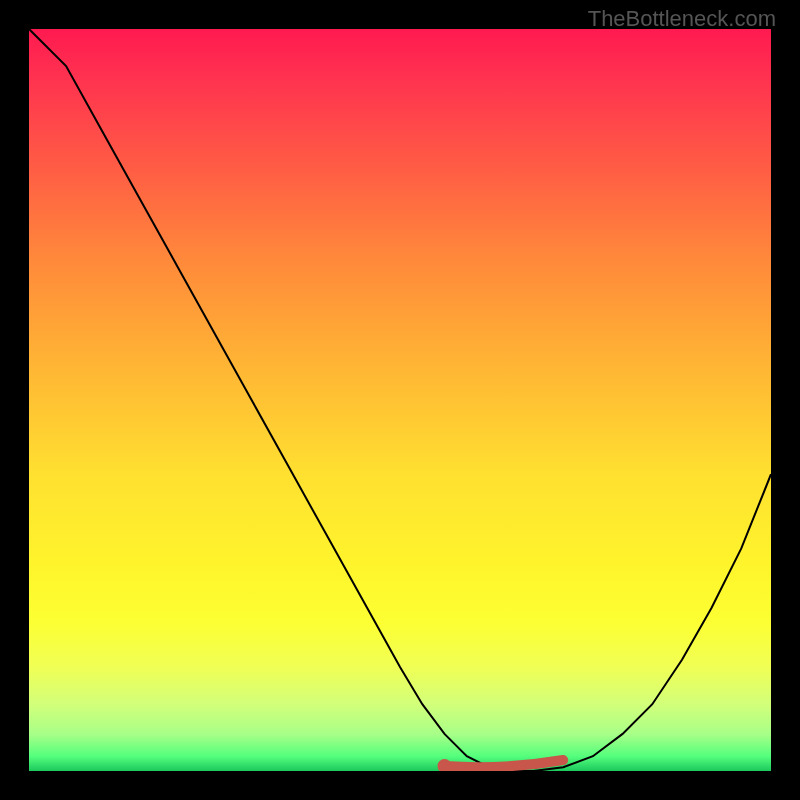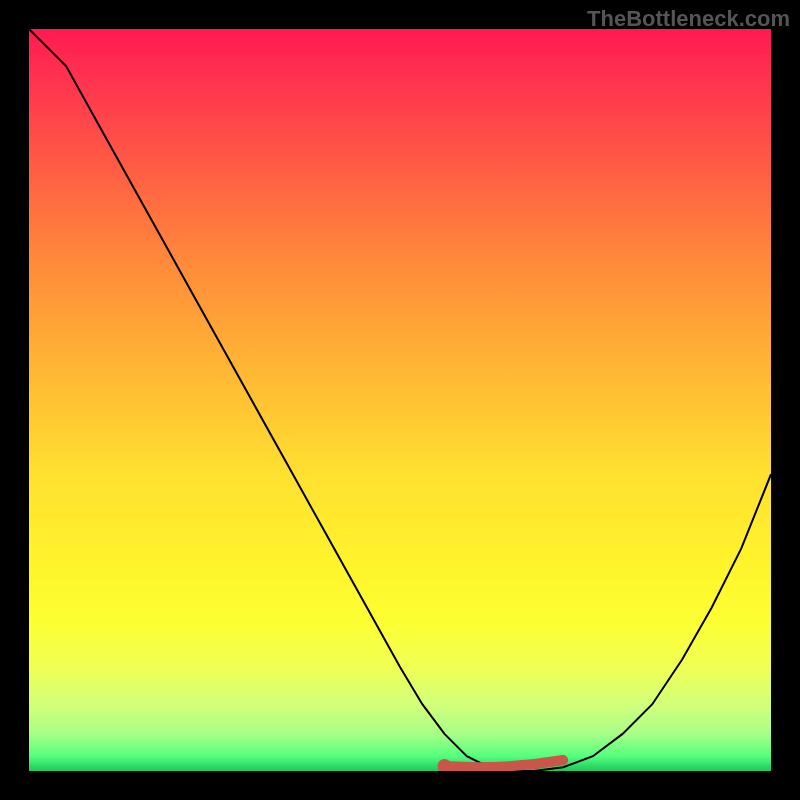--- a/index.html
+++ b/index.html
@@ -7,24 +7,24 @@
     padding: 0;
     background: #000;
     width: 800px;
     height: 800px;
     position: relative;
     font-family: Arial, sans-serif;
   }
   .watermark {
     position: absolute;
     top: 6px;
-    right: 10px;
+    right: 24px;
     color: #555;
     font-size: 22px;
-    font-weight: 700;
+    font-weight: 400;
     z-index: 10;
   }
   .plot-area {
     position: absolute;
     left: 29px;
     top: 29px;
     width: 742px;
     height: 742px;
     overflow: hidden;
   }

